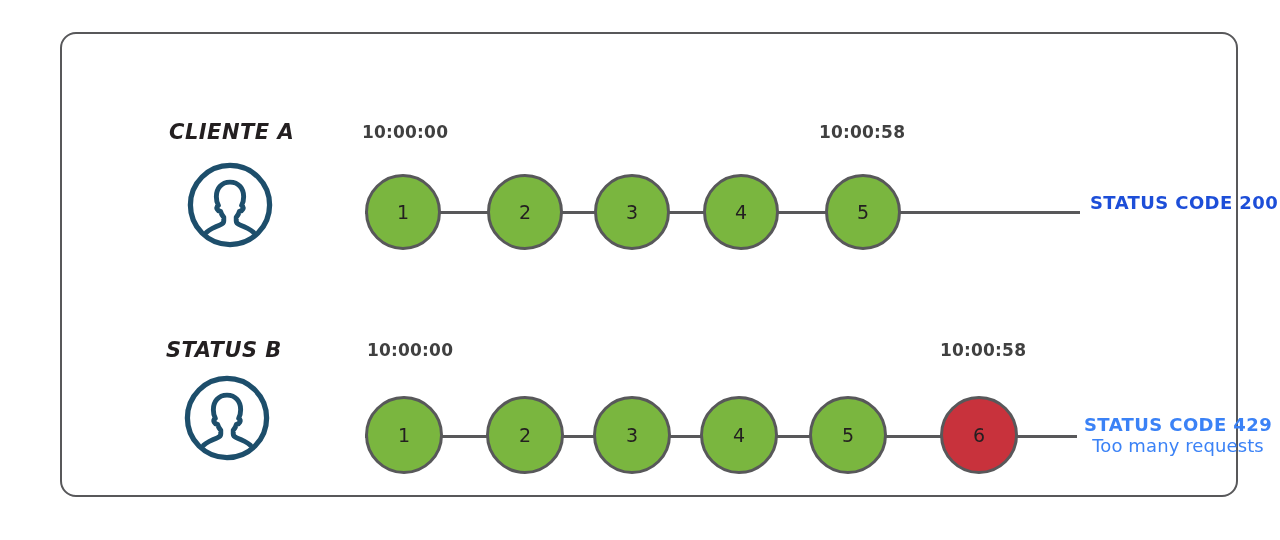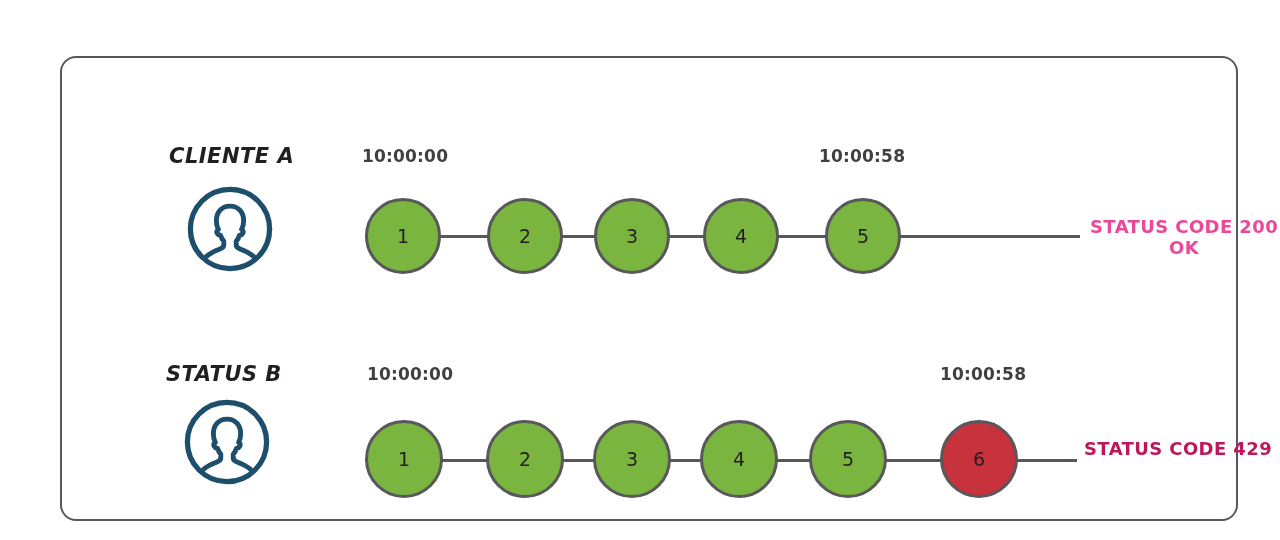--- a/index.html
+++ b/index.html
@@ -26,21 +26,20 @@
   .panel {
     position: absolute;
     left: 60px;
     top: 32px;
     width: 1178px;
     height: 465px;
     border: 2.5px solid #58585a;
     border-radius: 16px;
     box-sizing: border-box;
     background: #ffffff;
-    margin-top: 24px;
   }
 
   
   .row {
     position: absolute;
     left: 0;
     width: 100%;
   }
   .row-a { top: 70px; }
   .row-b { top: 288px; }
@@ -115,22 +114,22 @@
     font-weight: 600;
     letter-spacing: 0.4px;
     display: block;
   }
   .status .line2 {
     font-size: 18px;
     font-weight: 600;
     letter-spacing: 0.3px;
     display: block;
   }
-  .status-ok   { color: #ec4899; }
-  .status-err  { color: #be185d; }
+  .status-ok   { color: #1d4ed8; }
+  .status-err  { color: #3b82f6; }
   .status-err .line2 { font-weight: 500; letter-spacing: 0.1px; }
 </style>
 </head>
 <body>
 
 <div id="stage">
 
   <div class="panel">
 
     <div class="row row-a">
@@ -178,21 +177,20 @@
       </div>
       <div class="node" style="left:641px; top:70px; width:76px; height:76px; background:#7ab63f;">
         <span>4</span>
       </div>
       <div class="node" style="left:763px; top:70px; width:76px; height:76px; background:#7ab63f;">
         <span>5</span>
       </div>
 
       <div class="status status-ok" style="left:1028px; top:88px;">
         <span class="line1">STATUS CODE 200</span>
-        <span class="line2">OK</span>
       </div>
 
     </div>
 
     <div class="row row-b">
 
       <div class="client-label">STATUS B</div>
 
       <div class="avatar">
         <svg viewBox="0 0 100 100" aria-hidden="true">
@@ -238,18 +236,19 @@
       </div>
       <div class="node" style="left:747px; top:74px; width:78px; height:78px; background:#7ab63f;">
         <span>5</span>
       </div>
       <div class="node" style="left:878px; top:74px; width:78px; height:78px; background:#c8323c;">
         <span>6</span>
       </div>
 
       <div class="status status-err" style="left:1022px; top:92px;">
         <span class="line1">STATUS CODE 429</span>
+        <span class="line2">Too many requests</span>
       </div>
 
     </div>
 
   </div>
 </div>
 
 </body></html>

